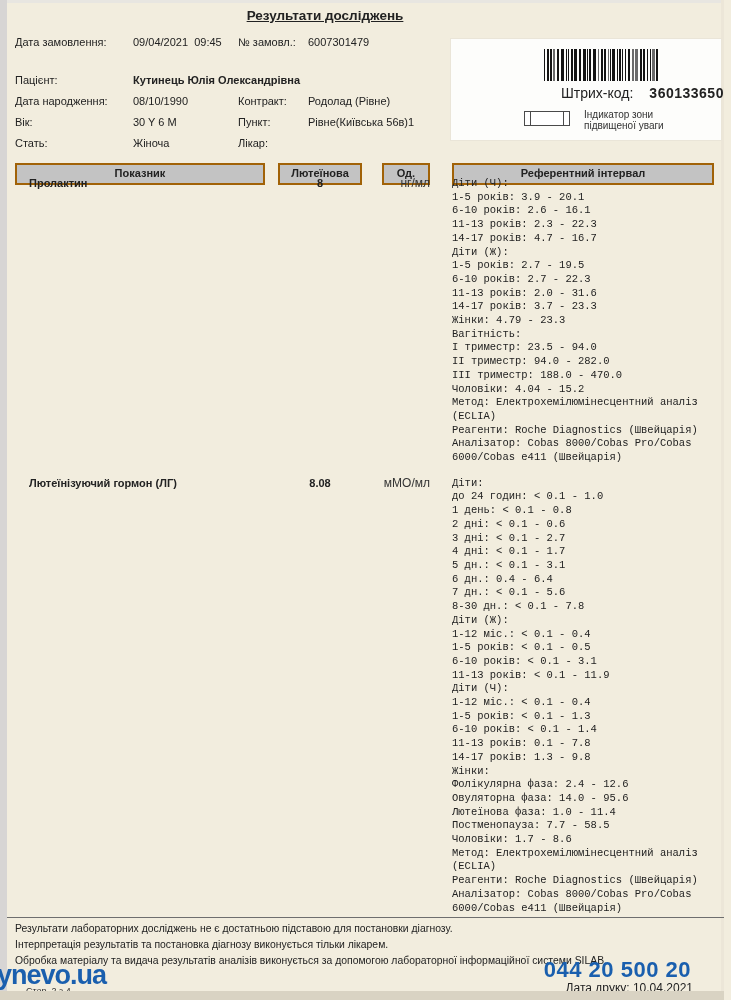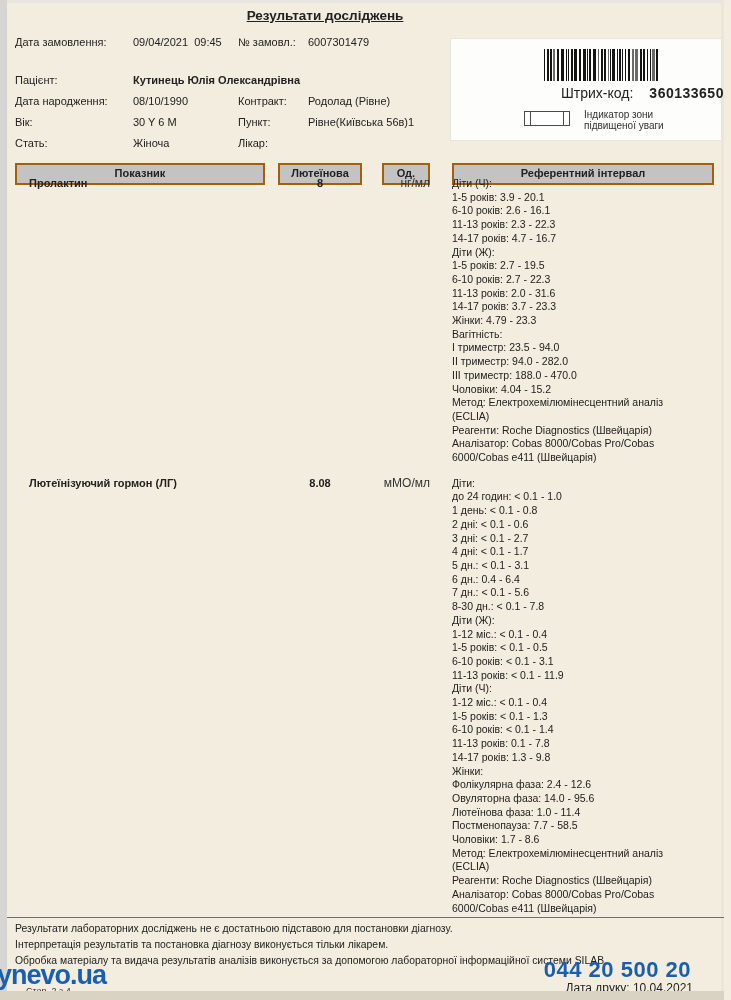--- a/index.html
+++ b/index.html
@@ -45,21 +45,21 @@
   .th-unit{left:382px;width:48px;}
   .th-reference{left:452px;width:262px;}
 
   .tbody{position:absolute;top:177px;left:0;width:731px;}
   .trow{display:flex;align-items:flex-start;}
   .trow + .trow{margin-top:12px;}
   .td{box-sizing:border-box;}
   .td.name{width:265px;padding-left:29px;font-size:11px;font-weight:bold;line-height:13px;}
   .td.result{width:110px;text-align:center;font-size:11px;font-weight:bold;line-height:13px;}
   .td.unit{width:55px;text-align:right;font-size:12px;line-height:13px;color:#333;}
-  .td.ref{margin-left:22px;width:262px;font-size:10.5px;}
+  .td.ref{margin-left:22px;width:262px;font-size:10.5px;font-family:Liberation Mono, monospace;}
   .ref-line{line-height:13.7px;white-space:nowrap;}
 
   .footer-rule{position:absolute;top:917px;left:7px;right:0;border-top:1px solid #6e6e6e;}
   .disclaimer{position:absolute;top:921px;left:15px;width:700px;font-size:10.4px;line-height:15.8px;}
   .logo{position:absolute;left:-3px;top:960px;font-size:27px;font-weight:bold;
         color:#1a5fae;letter-spacing:-1px;}
   .pagenum{position:absolute;left:26px;top:986px;font-size:9px;color:#333;}
   .phone{position:absolute;right:33px;top:957px;font-size:22px;font-weight:bold;
          color:#1a5fae;letter-spacing:0.5px;}
   .printdate{position:absolute;right:31px;top:981px;font-size:12px;color:#222;}

